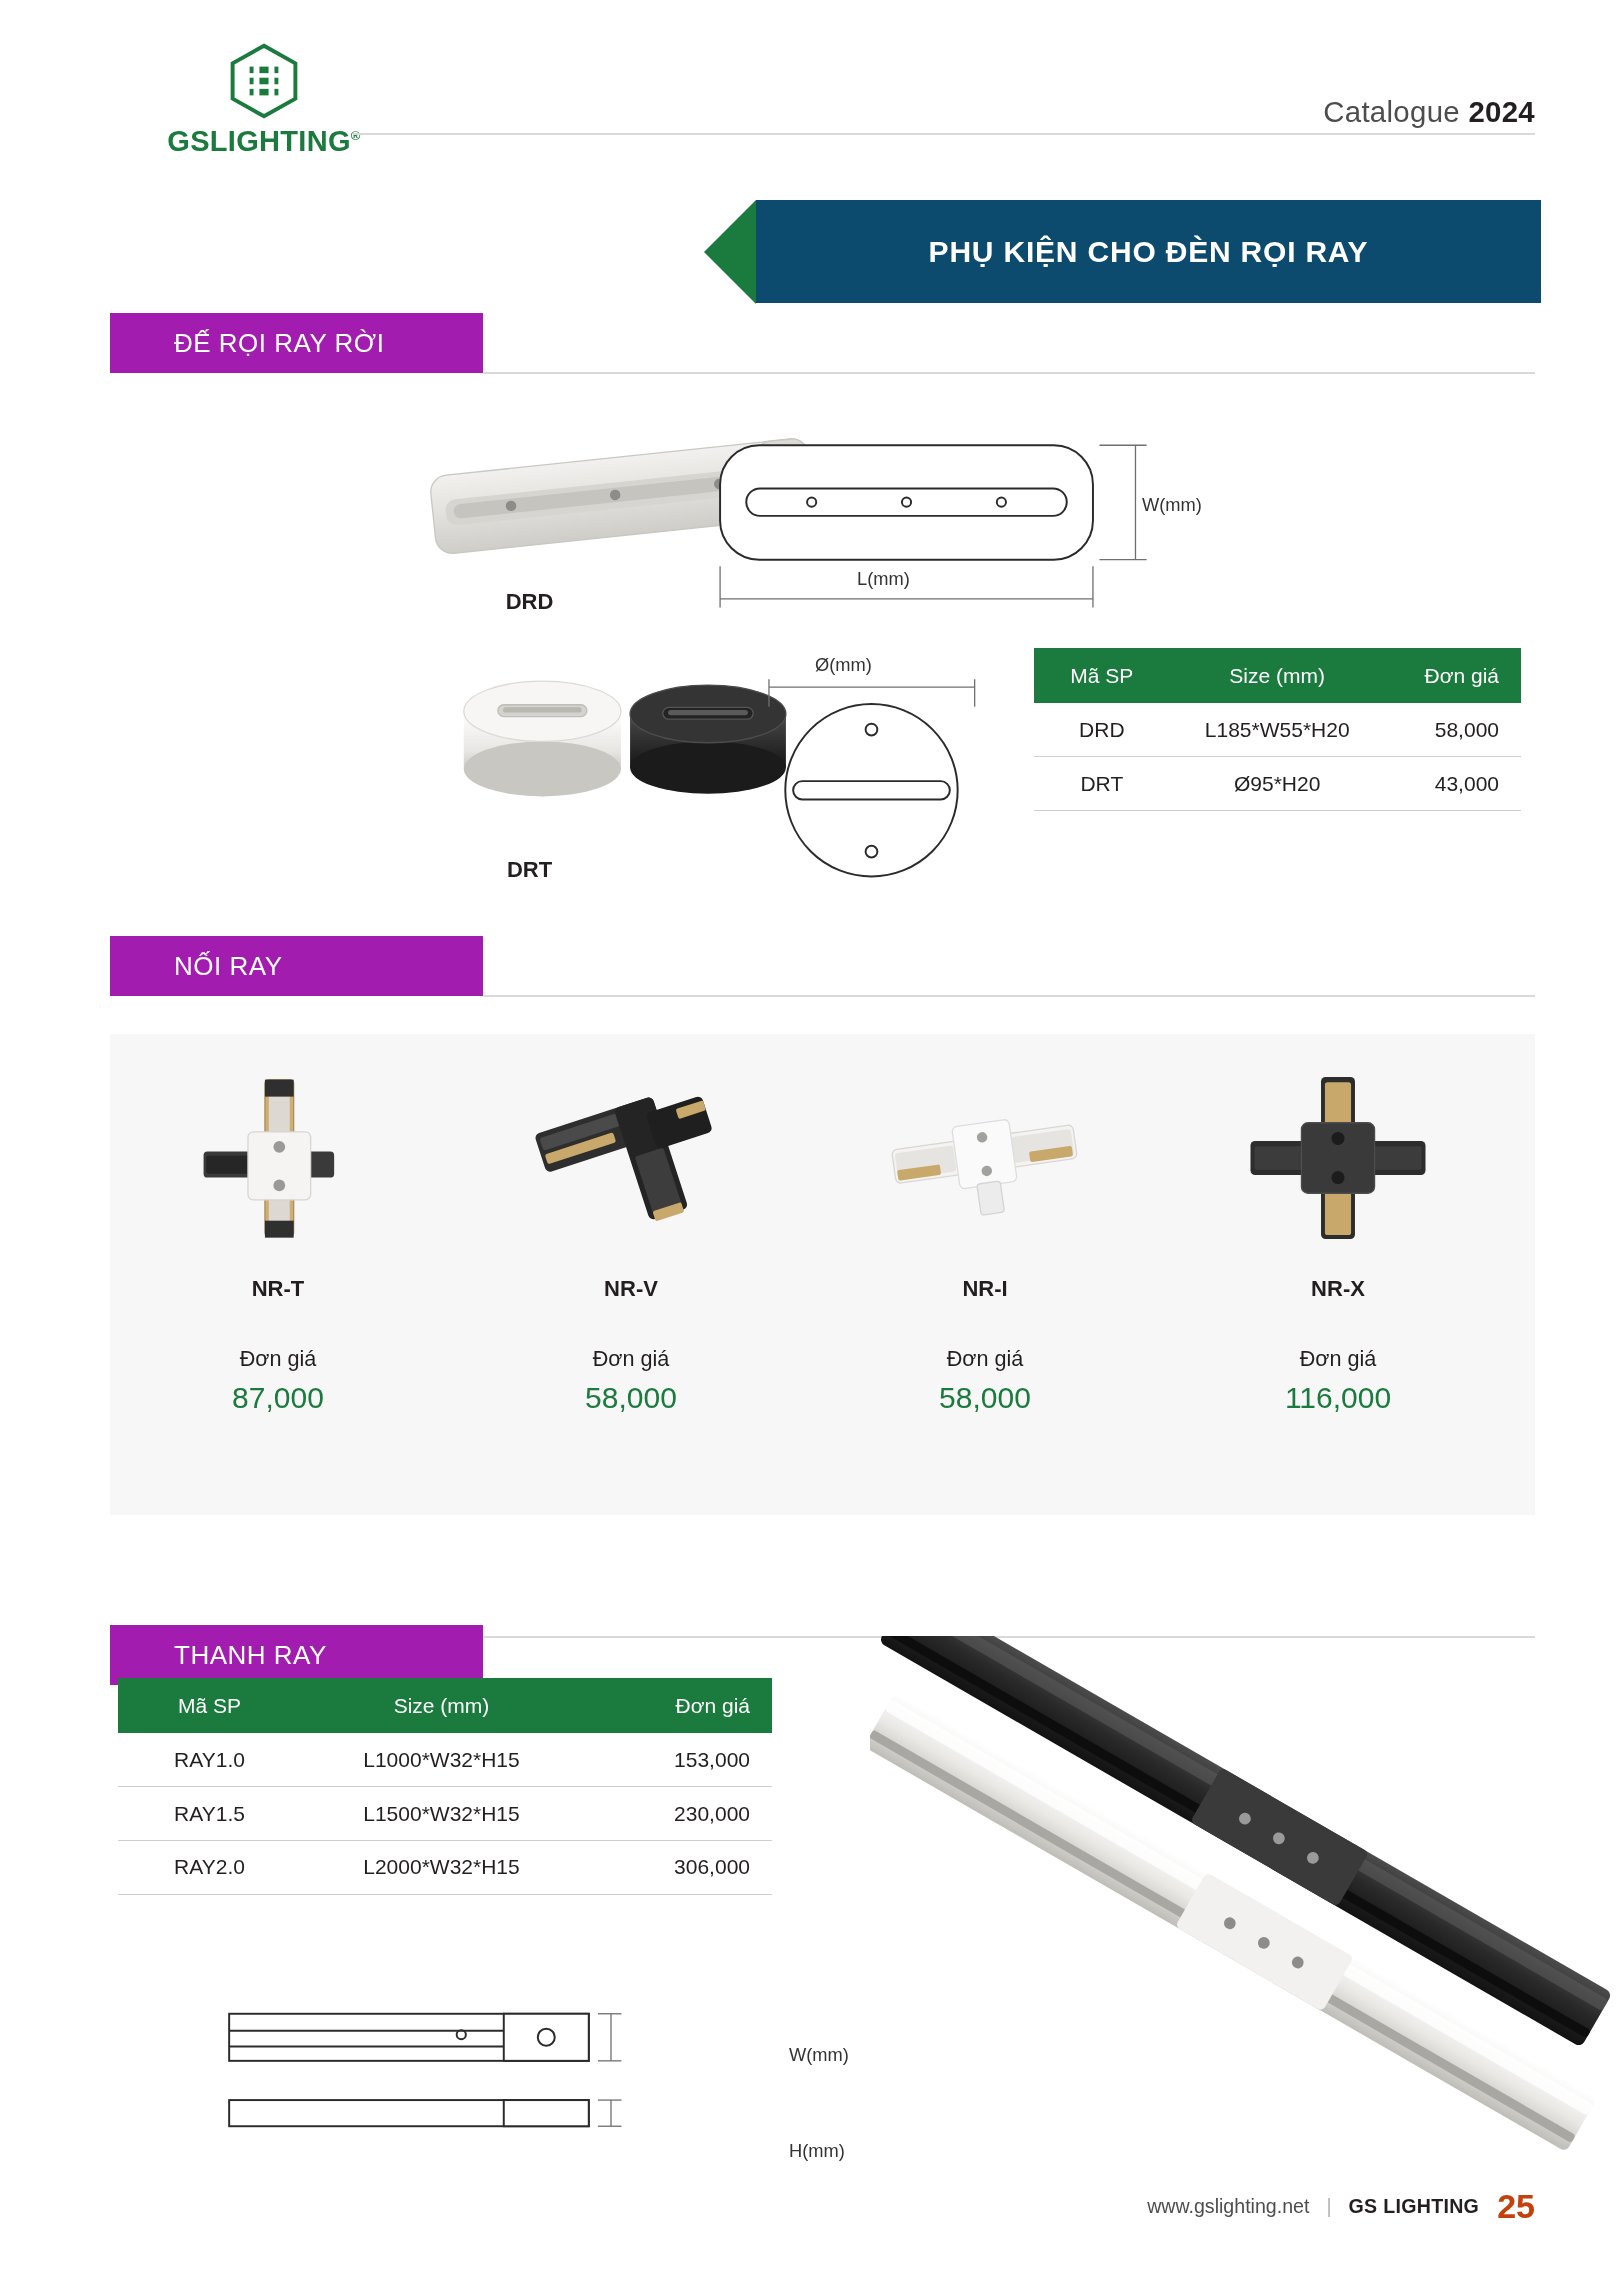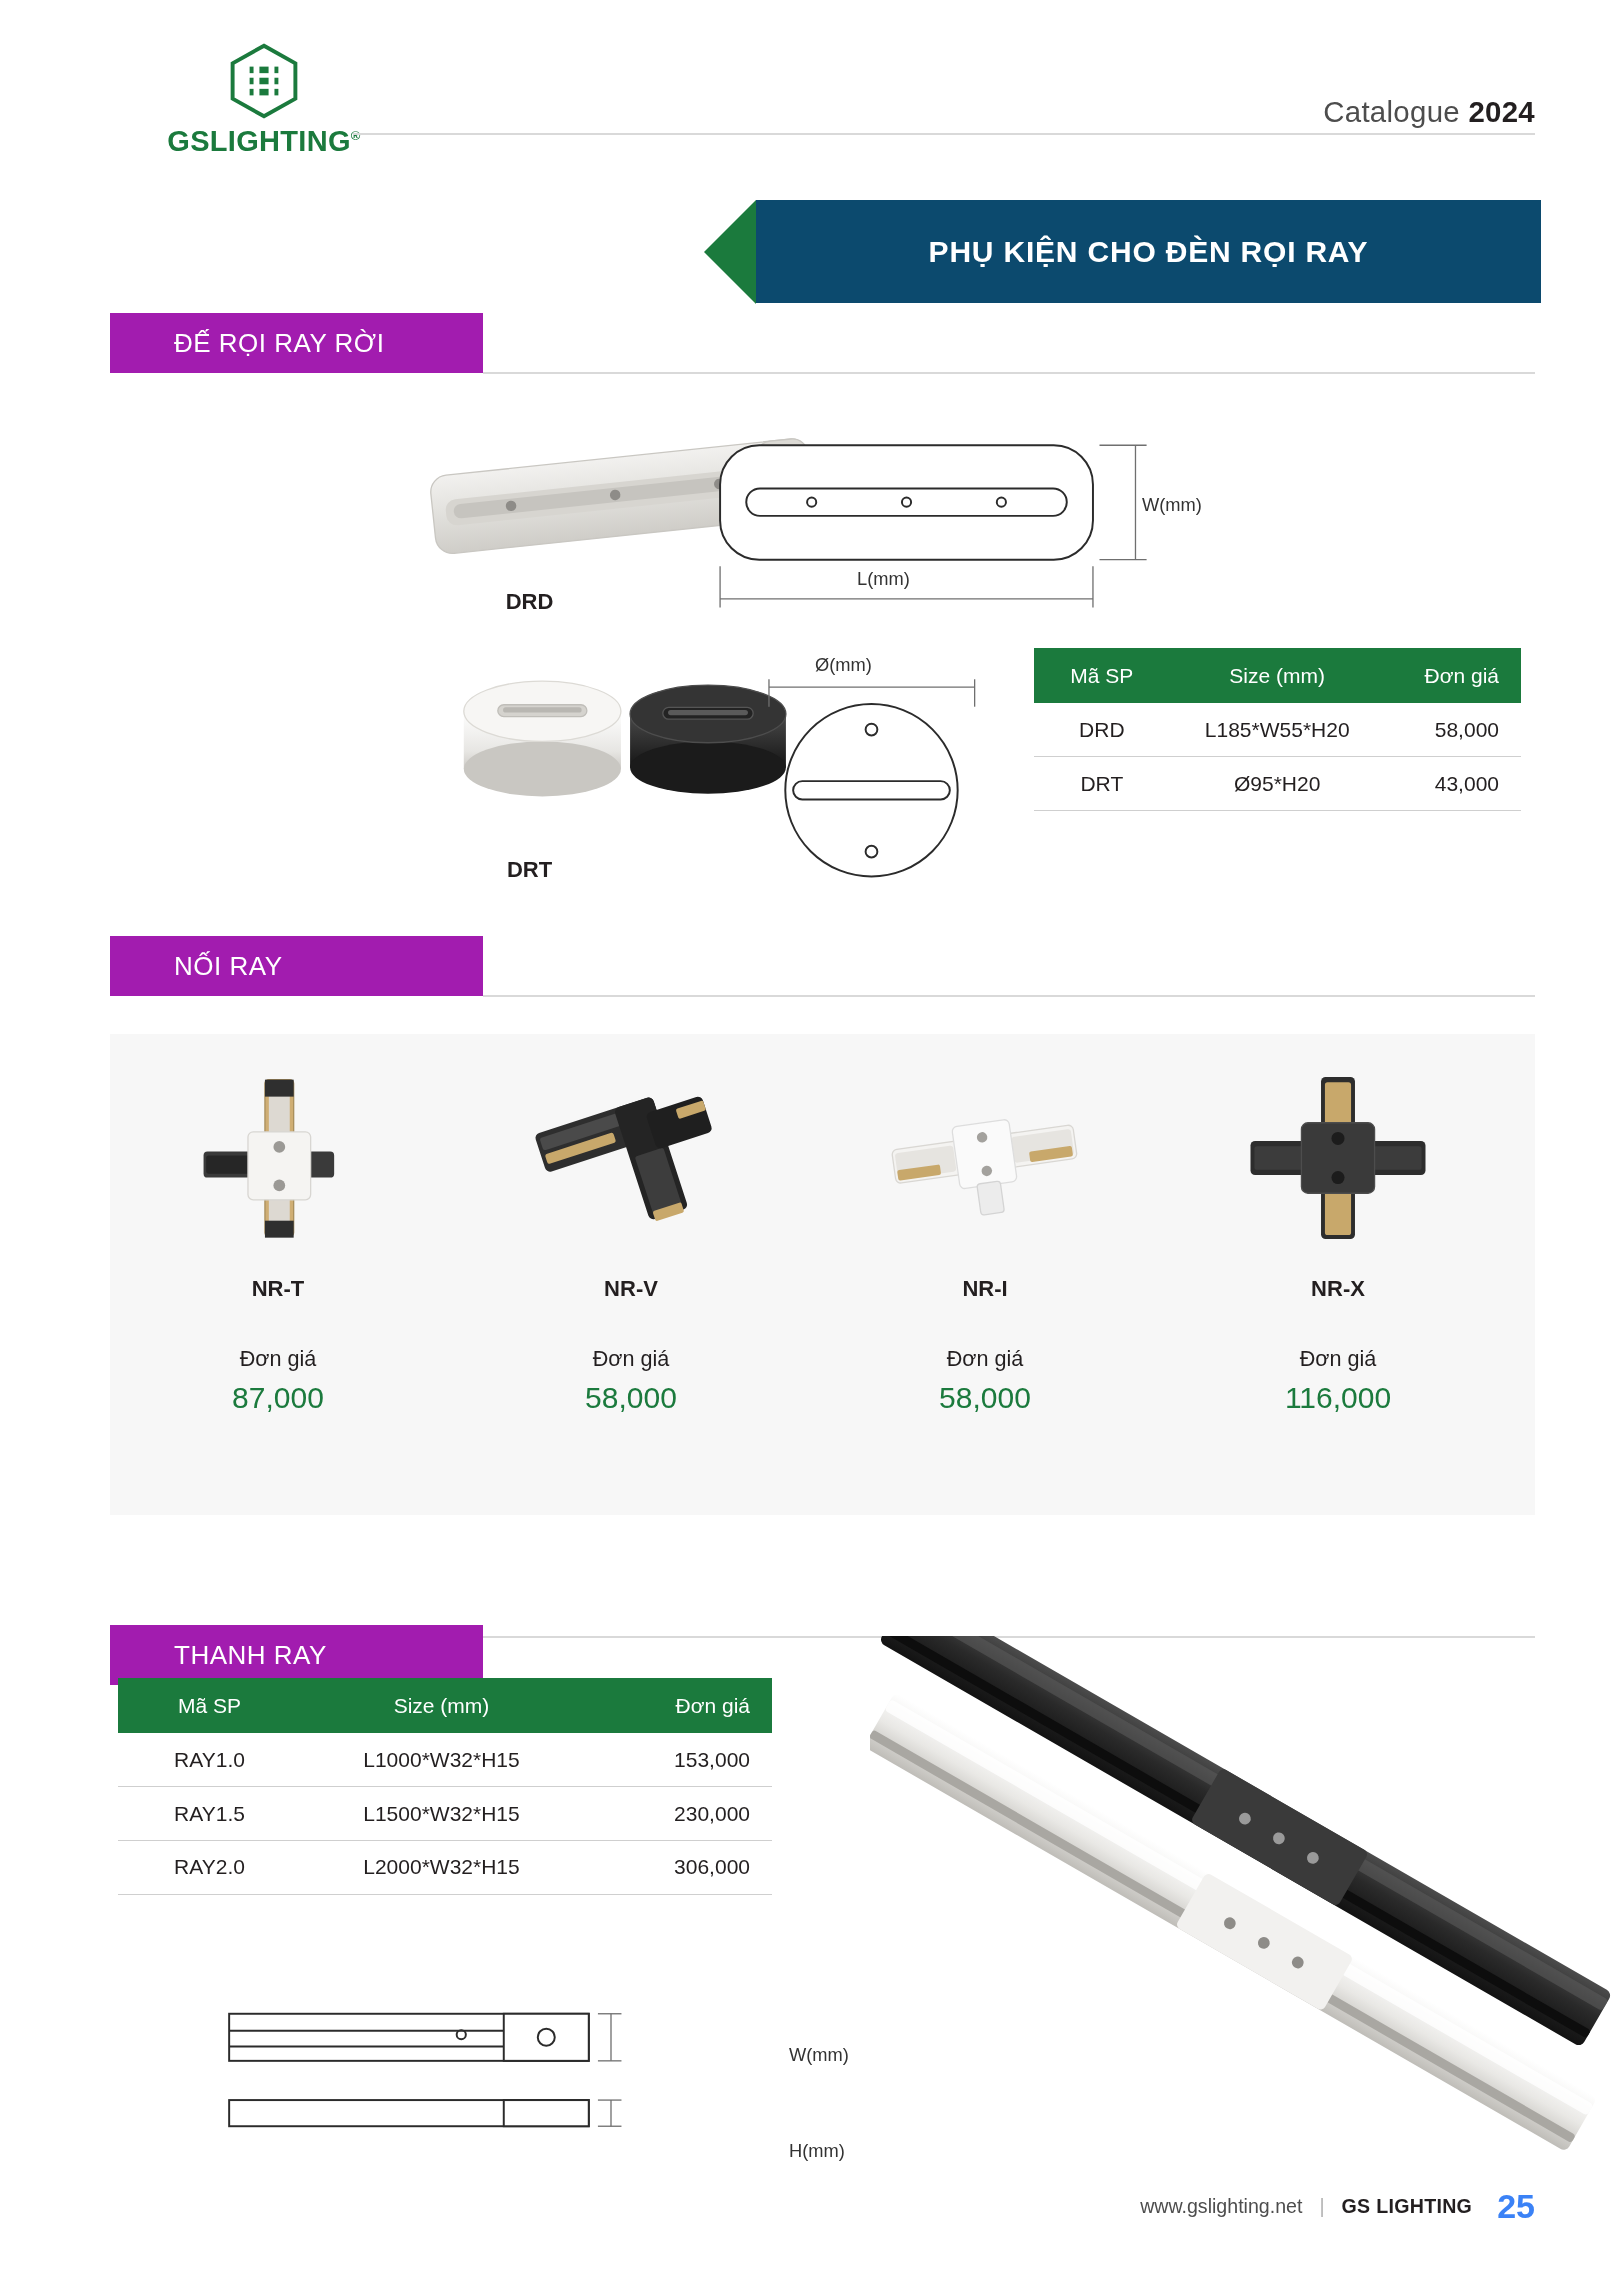--- a/index.html
+++ b/index.html
@@ -210,22 +210,22 @@
     right: 88px; bottom: 69px;
     display: flex;
     align-items: center;
     gap: 17px;
     font-size: 19.6px;
     color: #4d4d4d;
   }
   .footer .sep { color: #b3b3b3; }
   .footer .brand { font-weight: bold; color: #231f20; letter-spacing: 0.3px; }
   .footer .pageno {
-    font-size: 34px; font-weight: bold; color: #3b82f6;
-    margin-left: 8px;
+    font-size: 34px; font-weight: bold; color: #c2410c;
+    margin-left: 1px;
   }
 </style>
 </head>
 <body>
 
 <div class="page">
 
   <div class="header">
     <div class="logo-wrap">
       <div class="logo-mark">

